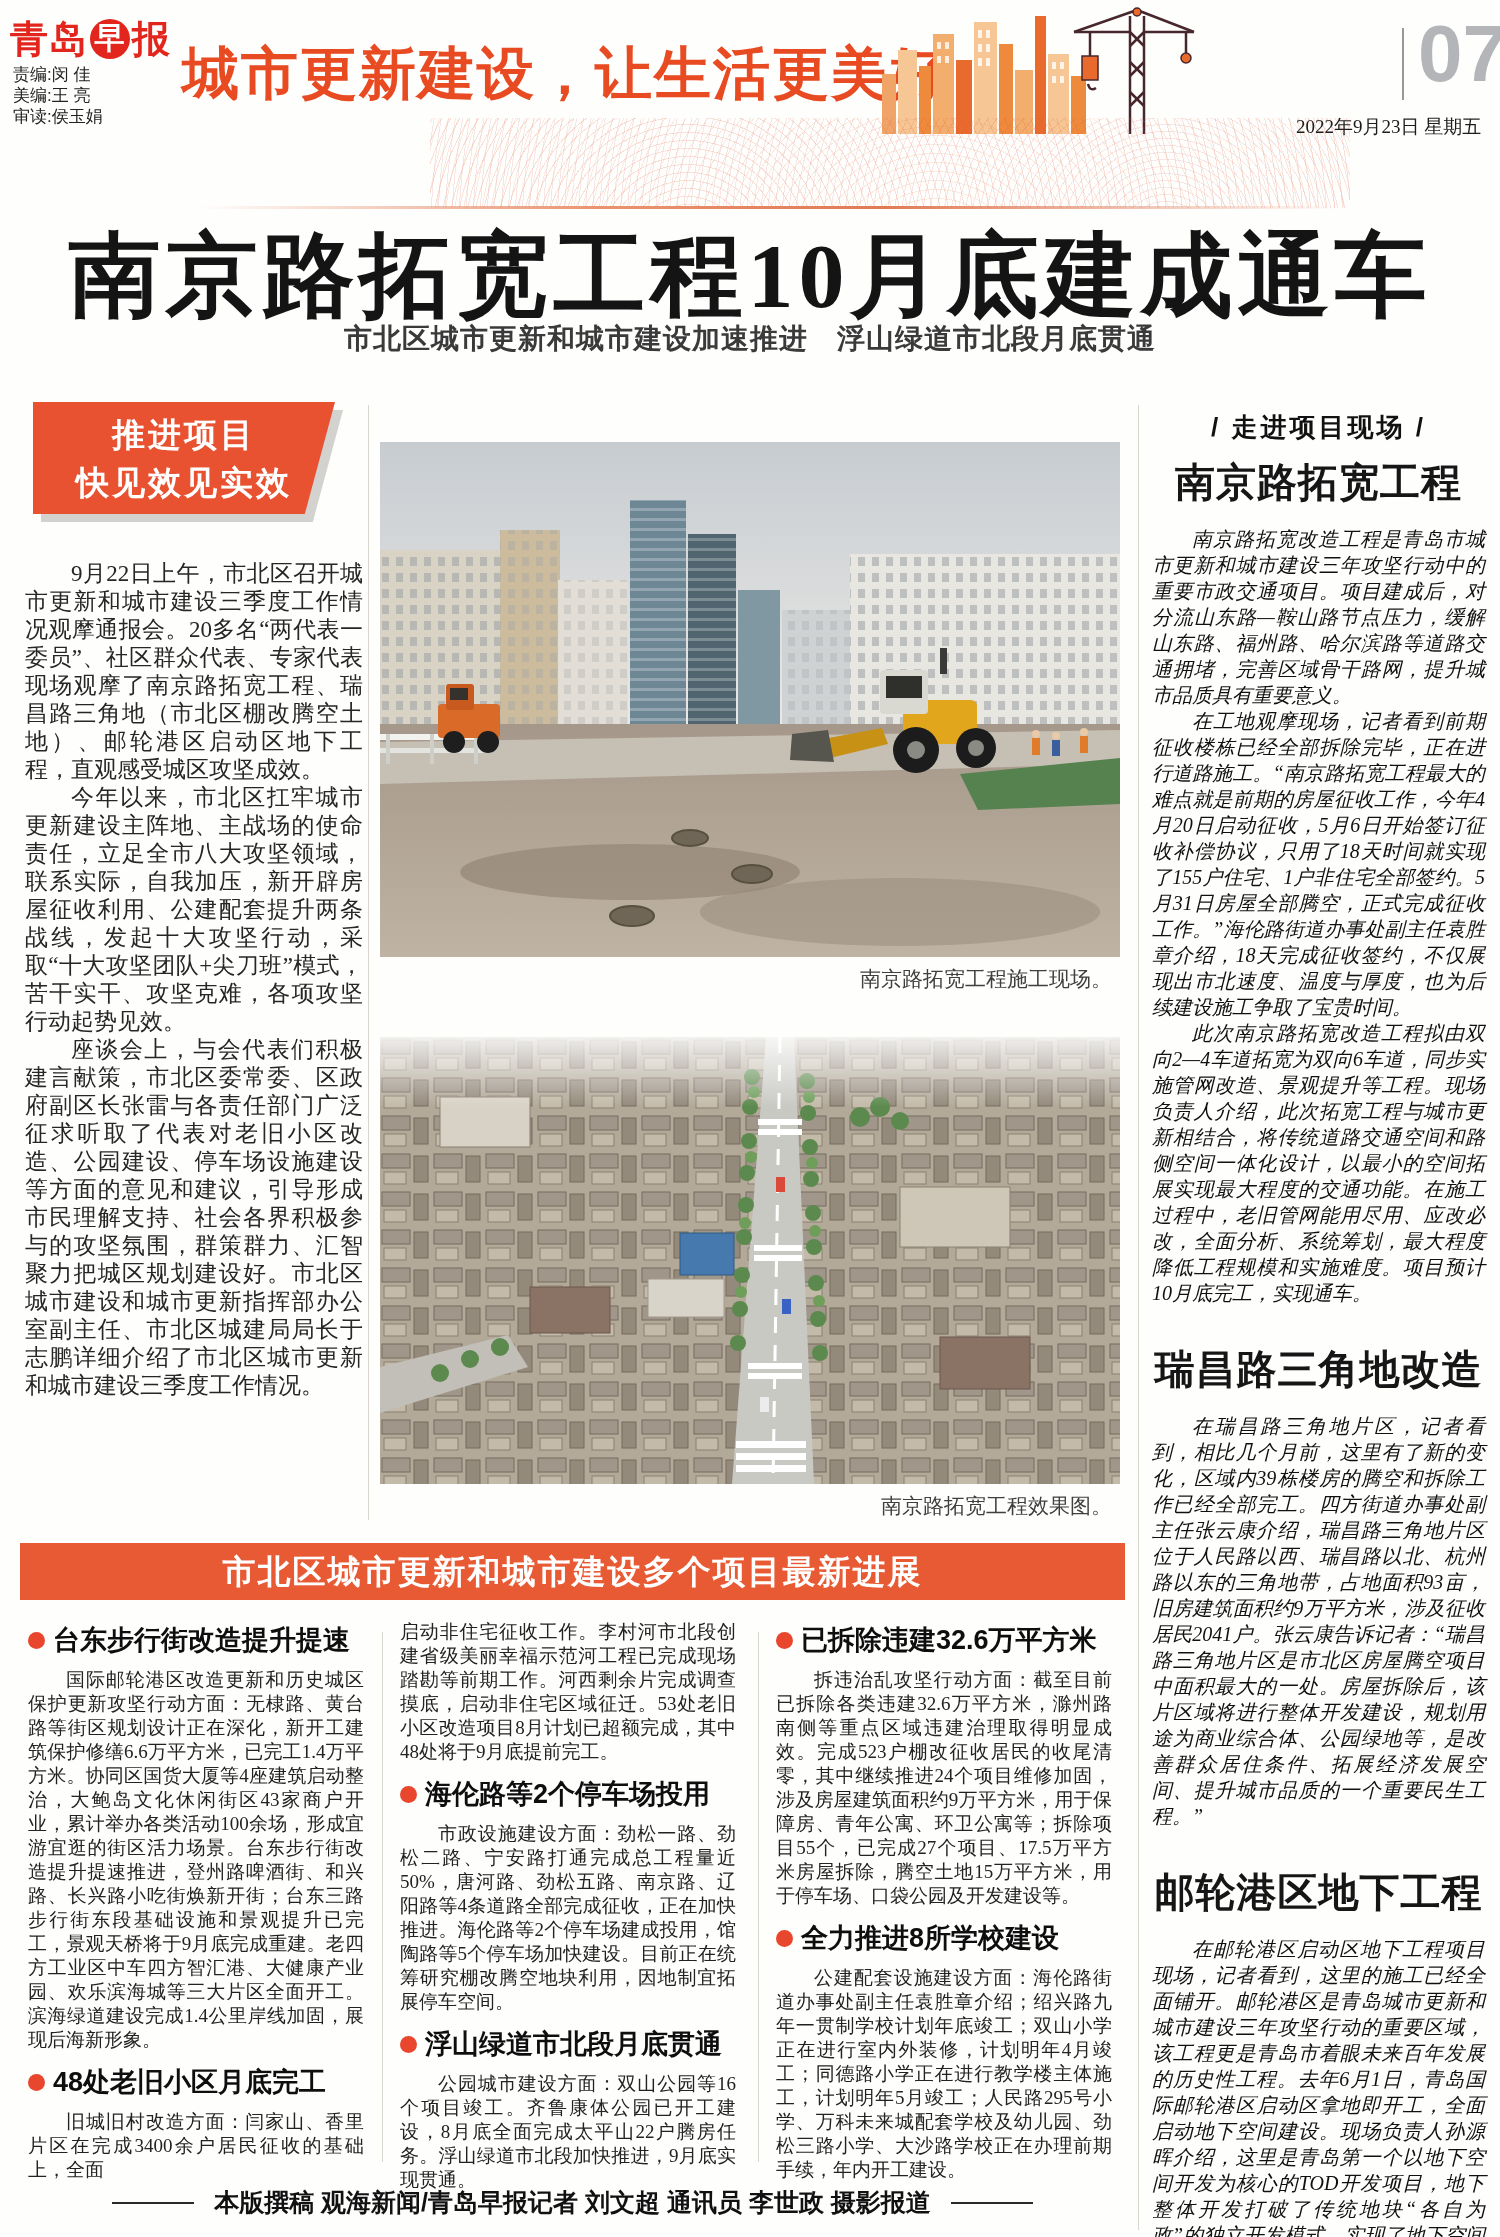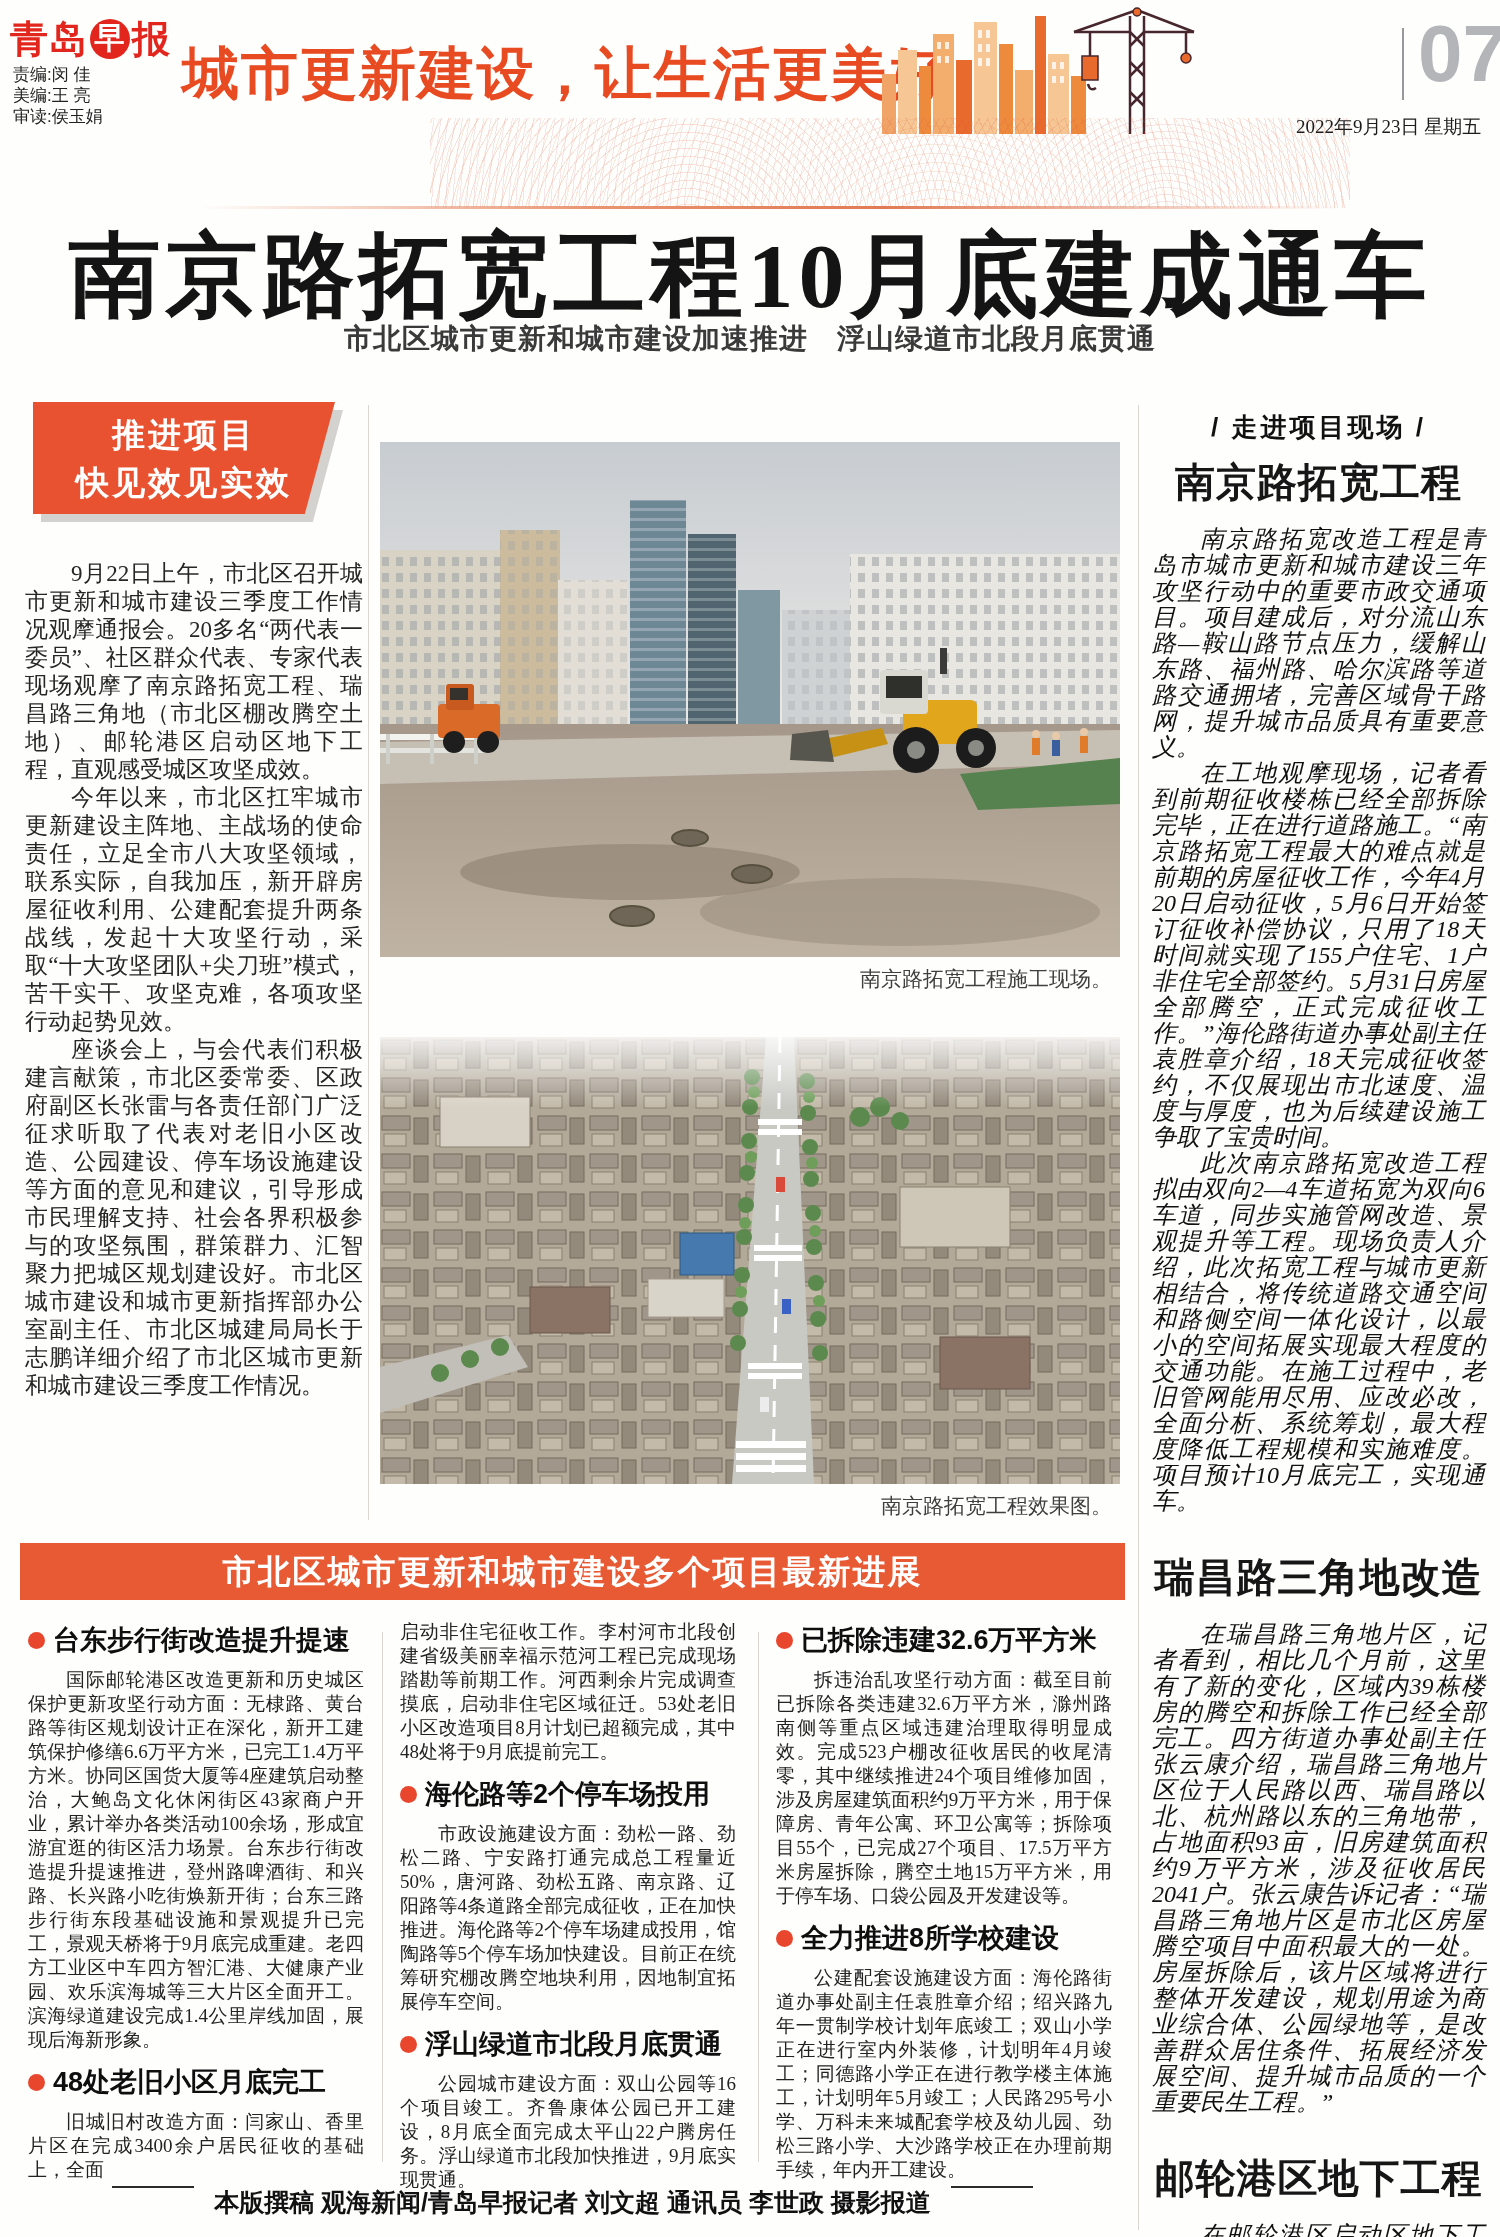--- a/index.html
+++ b/index.html
@@ -51,21 +51,21 @@
   .photo2 { margin-top:44px; }
 
   
   .right-col { position:absolute; left:1152px; top:410px; width:333px; }
   .kicker { text-align:center; font-weight:900; font-size:26px; color:#111; letter-spacing:3px;
           font-family:"Liberation Sans","DejaVu Sans",sans-serif; }
   .rsec { margin-top:10px; }
   .rsec + .rsec { margin-top:36px; }
   .rtitle { text-align:center; font-size:40px; font-weight:900; color:#161616; letter-spacing:1px;
           margin:6px 0 16px 0; }
-  .rp { font-size:24px; line-height:26px; text-align:justify; color:#101010; text-indent:2em; font-style:italic; }
+  .rp { font-size:20px; line-height:26px; text-align:justify; color:#101010; text-indent:2em; font-style:italic; }
 
   
   .vdiv { position:absolute; width:1px; background:#d9d5cf; }
   .vdiv-left { left:368px; top:405px; height:1115px; }
   .vdiv-right { left:1138px; top:405px; height:1825px; }
   .pdiv1 { left:382px; top:1632px; height:530px; }
   .pdiv2 { left:758px; top:1632px; height:530px; }
 
   
   .progress-banner { position:absolute; left:20px; top:1543px; width:1105px; height:57px; background:#e85a33;
@@ -76,21 +76,21 @@
   .pcol + .pcol { margin-left:36px; }
   .pcol:last-child { margin-left:40px; }
   .phead { display:flex; align-items:center; gap:8px; font-family:"Liberation Sans","DejaVu Sans",sans-serif;
           font-weight:bold; font-size:27px; color:#0e0e0e; margin:12px 0 10px 0; white-space:nowrap; }
   .phead:first-child { margin-top:2px; }
   .dot { flex:0 0 17px; width:17px; height:17px; border-radius:50%; background:#e8472e; }
   .pp { font-size:19px; line-height:24px; text-align:justify; color:#222; text-indent:2em; }
   .pp.noindent { text-indent:0; }
 
   
-  .footer { position:absolute; left:20px; top:2186px; width:1105px; display:flex; 
+  .footer { position:absolute; left:20px; top:2186px; width:1105px; display:flex; align-items:center;
           justify-content:center; gap:20px; font-family:"Liberation Sans","DejaVu Sans",sans-serif;
           font-weight:bold; font-size:25px; color:#111; }
   .fline { width:82px; height:2px; background:#2a2a2a; }
 </style>
 </head>
 <body>
 
 <div class="page">
 
   <div class="logo"><span>青岛</span><span class="circ">早</span><span>报</span></div>

